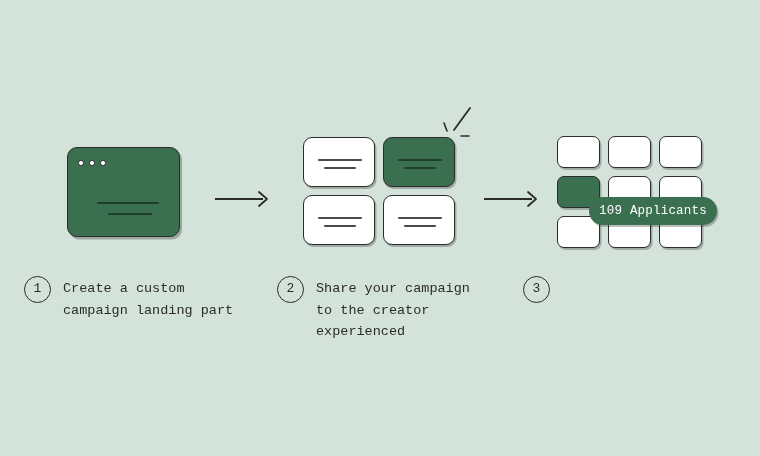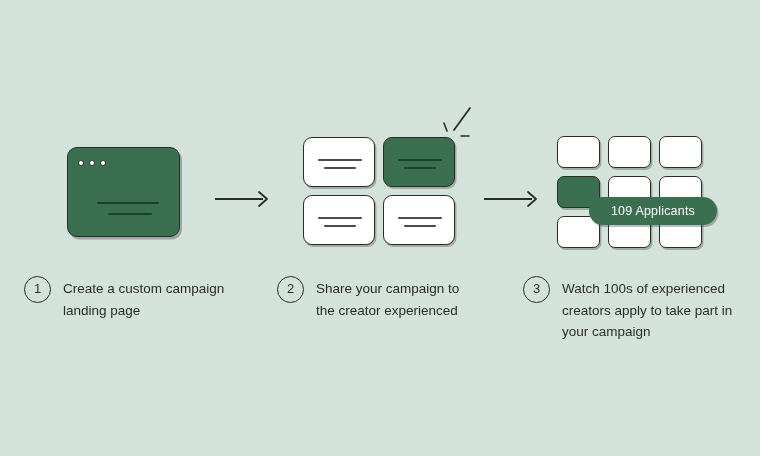--- a/index.html
+++ b/index.html
@@ -11,20 +11,21 @@
     height: 456px;
     overflow: hidden;
     font-family: "Liberation Sans", sans-serif;
     background: #d4e3da;
   }
   #stage {
     position: relative;
     width: 760px;
     height: 402px;
     background: #d4e3da;
+    font-family: Liberation Mono, monospace;
   }
 
   
   .card {
     position: absolute;
     box-sizing: border-box;
     background: #ffffff;
     border: 1.6px solid #2b2b2b;
     border-radius: 9px;
     box-shadow: 1.5px 2px 0 rgba(40,40,40,0.30);
@@ -254,26 +255,25 @@
     <div class="card r2 c3"></div>
     <div class="card r3 c1"></div>
     <div class="card r3 c2"></div>
     <div class="card r3 c3"></div>
   </div>
 
   <div id="applicants-pill">109 Applicants</div>
 
   <div class="caption" id="caption-1">
     <div class="step-circle">1</div>
-    <div class="caption-text">Create a custom campaign landing page</div>
+    <div class="caption-text">Create a custom campaign landing part</div>
   </div>
 
   <div class="caption" id="caption-2">
     <div class="step-circle">2</div>
     <div class="caption-text">Share your campaign to the creator experienced</div>
   </div>
 
   <div class="caption" id="caption-3">
     <div class="step-circle">3</div>
-    <div class="caption-text">Watch 100s of experienced creators apply to take part in your campaign</div>
   </div>
 
 </div>
 
 </body></html>

